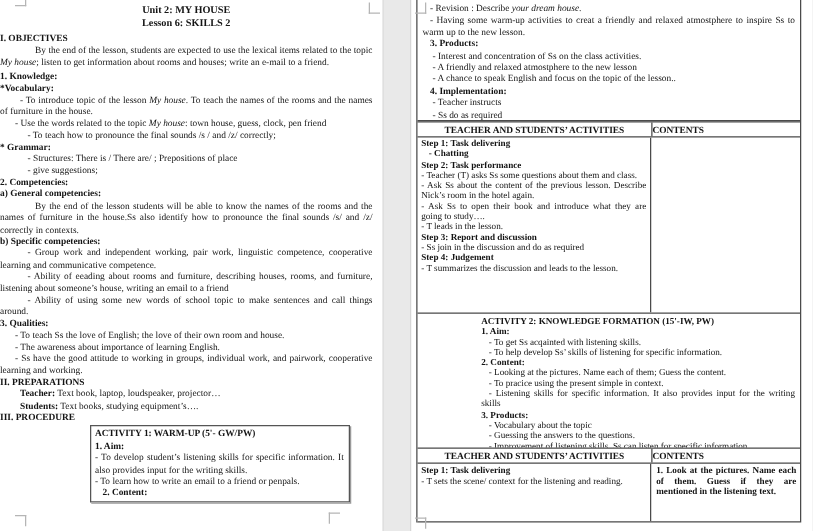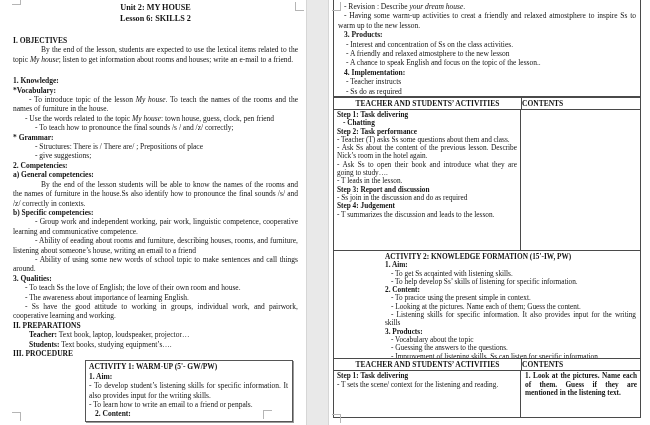--- a/index.html
+++ b/index.html
@@ -2,27 +2,27 @@
 <html><head>
 <meta charset="utf-8">
 <style>
   html,body{margin:0;padding:0;}
   body{width:650px;height:425px;overflow:hidden;background:#e9e9e9;
        font-family:"Liberation Serif",serif;color:#141414;}
   #screen{position:relative;width:650px;height:425px;}
   .page{position:absolute;top:0;height:425px;background:#ffffff;overflow:hidden;}
   #left-page{left:0;width:306px;border-right:1px solid #d6d6d6;}
   #right-page{left:328px;width:322px;border-left:1px solid #d6d6d6;}
-  .inner{padding:3px 8px 0 13px;font-family:Liberation Serif, serif;}
+  .inner{padding:3px 8px 0 0;font-family:Liberation Serif, serif;}
   p{margin:0;font-size:7.5px;line-height:9.4px;}
   .j{text-align:justify;}
   .b{font-weight:bold;}
   .i{font-style:italic;}
   .ttl{font-size:8.2px;line-height:10.5px;font-weight:bold;text-align:center;}
-  .mt{margin-top:12px;}
+  .mt{margin-top:2px;}
   .ix28{text-indent:28px;}
   .ix22{text-indent:22px;}
   .ix16{text-indent:16px;}
   .ix12{text-indent:12px;}
   .ix8{text-indent:8px;}
   .ix6{text-indent:6px;}
   
   .act1-box{margin-left:72px;margin-top:2px;width:199px;border:1px solid #555;
             box-shadow:1px 1px 0 #9a9a9a;padding:1px 4px 2px 3px;}
   
@@ -152,22 +152,22 @@
         </div>
         <div class="rc"></div>
       </div>
 
       <div class="row cellpad act2 bb" style="height:108px;">
         <p class="b">ACTIVITY 2: KNOWLEDGE FORMATION (15'-IW, PW)</p>
         <p class="b">1. Aim:</p>
         <p class="ix6">- To get Ss acqainted with listening skills.</p>
         <p class="ix6">- To help develop Ss’ skills of listening for specific information.</p>
         <p class="b">2. Content:</p>
+        <p class="ix6">- Looking at the pictures. Name each of them; Guess the content.</p>
         <p class="ix6">- To pracice using the present simple in context.</p>
-        <p class="ix6">- Looking at the pictures. Name each of them; Guess the content.</p>
         <p class="j ix6">- Listening skills for specific information. It also provides input for the writing skills</p>
         <p class="b">3. Products:</p>
         <p class="ix6">- Vocabulary about the topic</p>
         <p class="ix6">- Guessing the answers to the questions.</p>
         <p class="ix6">-  Improvement of listening skills. Ss can listen  for specific information</p>
         <p class="b">4. Implementation:</p>
       </div>
 
       <div class="thead" style="border-top:none;">
         <div class="h1">

